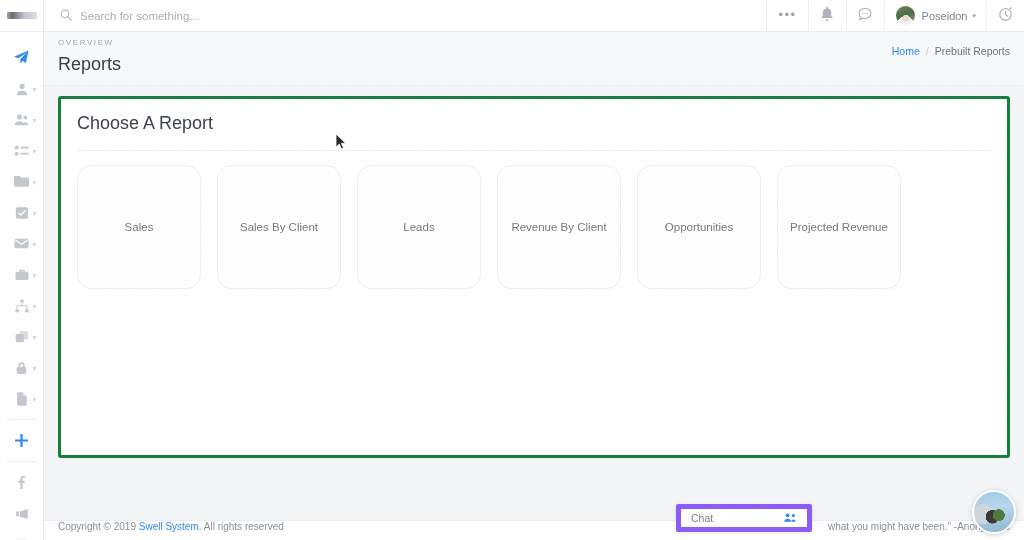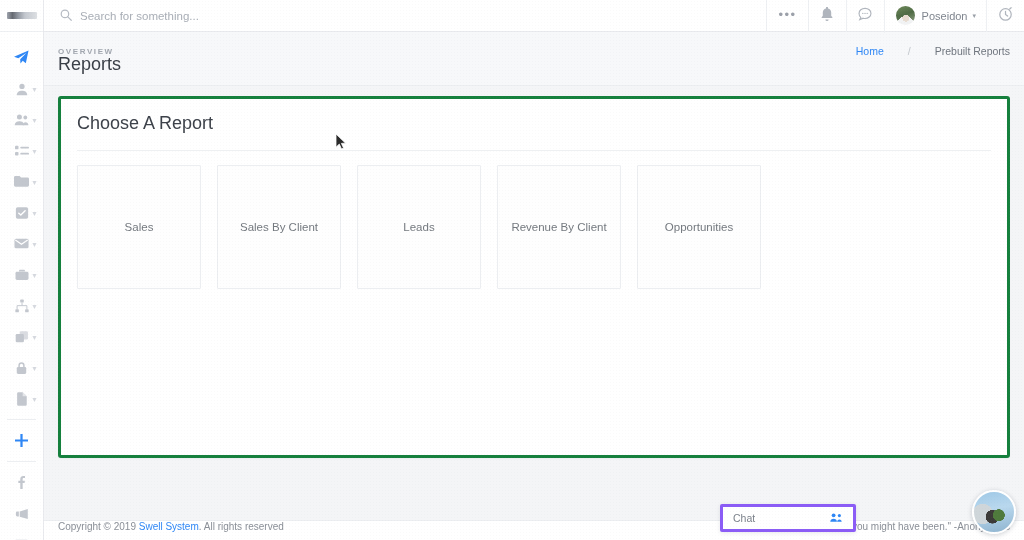--- a/index.html
+++ b/index.html
@@ -86,31 +86,31 @@
   .user-name { font-size: 11px; color: #7f858e; }
   .caret { font-size: 7px; color: #9aa0a8; margin-left: -2px; }
 
   
   .page-head {
     position: absolute; left: 44px; top: 32px; right: 0; height: 54px;
     background: #f7f8fa;
     border-bottom: 1px solid #eceef1;
   }
   .eyebrow {
-    position: absolute; left: 14px; top: 15px;
-    font-size: 8px; letter-spacing: 1.6px; color: #a2a7af; font-weight: 700;
+    position: absolute; left: 14px; top: 6px;
+    font-size: 8px; letter-spacing: 1.6px; color: #a2a7af; font-weight: 400;
   }
   .page-title {
     position: absolute; left: 14px; top: 22px;
     font-size: 18px; color: #3a3f47; font-weight: 400;
   }
   .crumbs {
     position: absolute; right: 14px; top: 13px;
     font-size: 10.5px; color: #6f757e;
-    display: flex; align-items: flex-start; gap: 24px;
+    display: flex; align-items: flex-start; gap: 6px;
   }
   .crumbs a { color: #2f87f5; text-decoration: none; }
   .crumb-sep { color: #c2c6cc; }
 
   
   .content { position: absolute; left: 44px; top: 86px; right: 0; bottom: 0; }
   .card {
     position: absolute; left: 14px; top: 10px; right: 14px; height: 362px;
     background: #ffffff;
     border: 3px solid #15803d;
@@ -122,21 +122,21 @@
     padding: 14px 0 0 16px;
   }
   .card-rule { height: 1px; background: #eef0f2; margin: 16px 16px 0 16px; }
   .tiles {
     display: flex; flex-wrap: wrap; gap: 16px;
     padding: 14px 16px 0 16px;
   }
   .tile {
     width: 124px; height: 124px;
     border: 1px solid #eceef1;
-    border-radius: 1px;
+    border-radius: 14px;
     background: #fefefe;
     display: flex; align-items: center; justify-content: center;
     text-align: center;
   }
   .tile span { font-size: 11.5px; color: #74797f; padding: 0 6px; line-height: 1.3; }
 
   
   .footer {
     position: absolute; left: 44px; right: 0; bottom: 0; height: 20px;
     background: #ffffff;
@@ -144,24 +144,24 @@
     display: flex; justify-content: space-between;
     padding: 0 14px;
     font-size: 10px; color: #8a8f97;
     z-index: 15;
   }
   .footer a { color: #2f87f5; text-decoration: none; }
   .footer .quote { color: #8a8f97; font-style: normal; }
 
   
   .chat-widget {
-    position: absolute; left: 720px; bottom: 8px;
+    position: absolute; left: 676px; bottom: 8px;
     width: 136px; height: 28px;
     background: #ffffff;
-    border: 3px solid #8b5cf6;
+    border: 5px solid #8b5cf6;
     border-radius: 2px;
     box-shadow: 0 1px 4px rgba(30,40,60,.10);
     display: flex; align-items: center; justify-content: space-between;
     padding: 0 10px;
     z-index: 40;
   }
   .chat-widget .label { font-size: 10.5px; color: #7c828b; }
   .chat-widget .people { color: #2f87f5; display: block; }
 
   
@@ -436,20 +436,23 @@
           </div>
         <div class="tile">
             <span>Leads</span>
           </div>
         <div class="tile">
             <span>Revenue By Client</span>
           </div>
         <div class="tile">
             <span>Opportunities</span>
           </div>
+        <div class="tile">
+            <span>Projected Revenue</span>
+          </div>
       </div>
     </section>
   </main>
 
   <div class="chat-widget">
     <span class="label">Chat</span>
     <span class="people">
       <svg width="13" height="11" viewBox="0 0 18 14" fill="currentColor">
           <circle cx="5" cy="4" r="2.6"></circle>
           <circle cx="13" cy="4.4" r="2.2"></circle>

